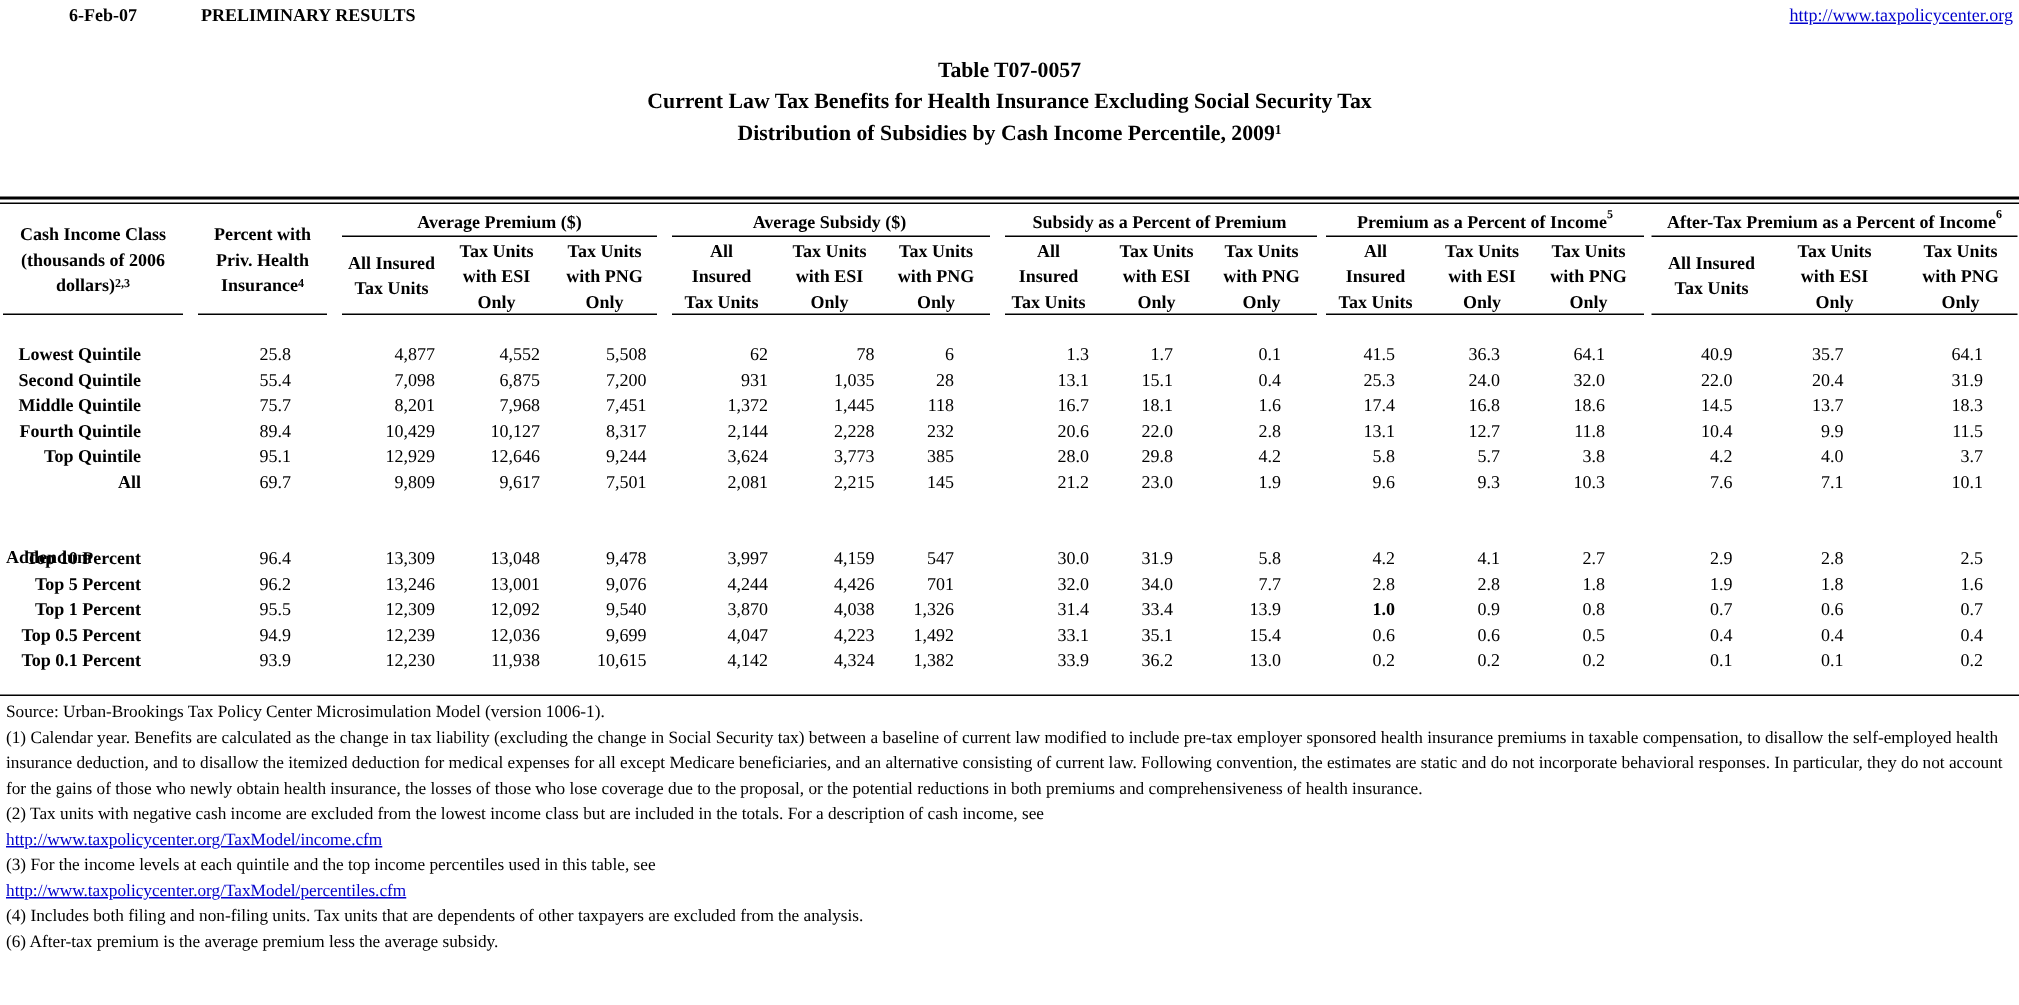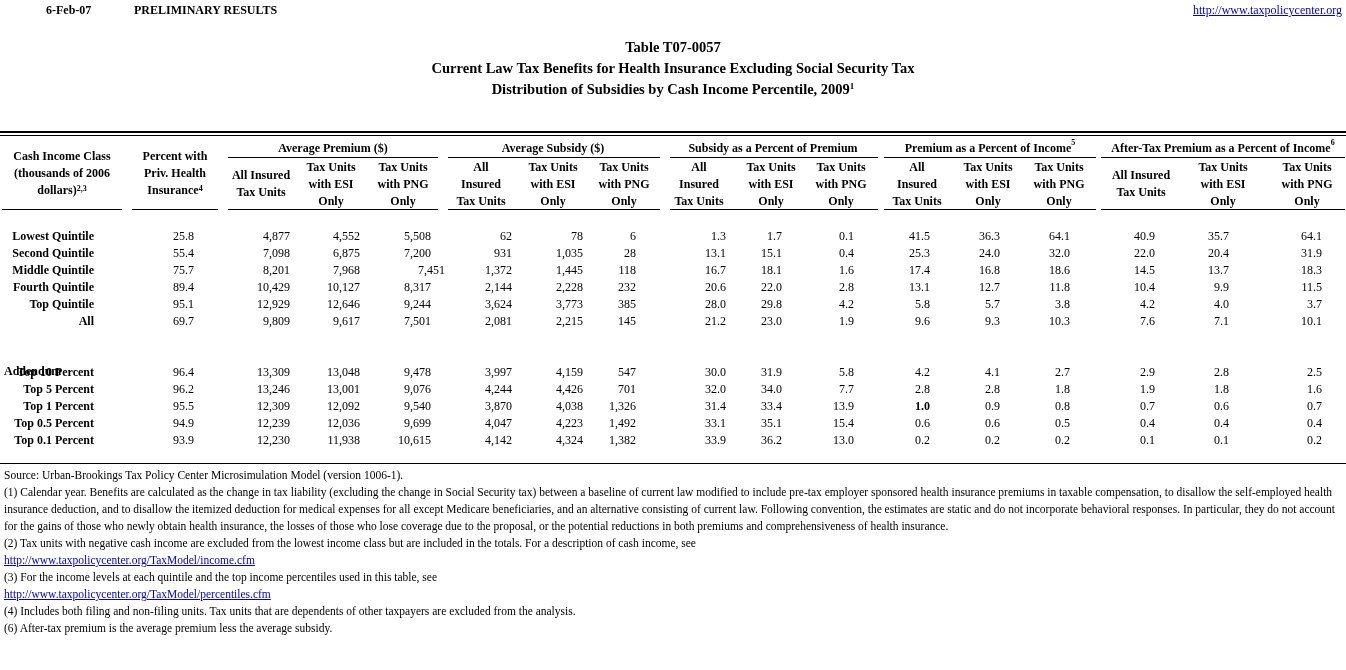--- a/index.html
+++ b/index.html
@@ -196,21 +196,21 @@
       <span class="c" style="left: 1010px;">32.0</span>
       <span class="c" style="left: 1095px;">22.0</span>
       <span class="c" style="left: 1169px;">20.4</span>
       <span class="c" style="left: 1262px;">31.9</span>
     </div>
     <div class="row" style="top: 263px;">
       <span class="lbl" style="right: 1252px;">Middle Quintile</span>
       <span class="c" style="left: 134px;">75.7</span>
       <span class="c" style="left: 230px;">8,201</span>
       <span class="c" style="left: 300px;">7,968</span>
-      <span class="c" style="left: 385px;">7,451</span>
+      <span class="c" style="left: 371px;">7,451</span>
       <span class="c" style="left: 452px;">1,372</span>
       <span class="c" style="left: 523px;">1,445</span>
       <span class="c" style="left: 576px;">118</span>
       <span class="c" style="left: 666px;">16.7</span>
       <span class="c" style="left: 722px;">18.1</span>
       <span class="c" style="left: 794px;">1.6</span>
       <span class="c" style="left: 870px;">17.4</span>
       <span class="c" style="left: 940px;">16.8</span>
       <span class="c" style="left: 1010px;">18.6</span>
       <span class="c" style="left: 1095px;">14.5</span>

